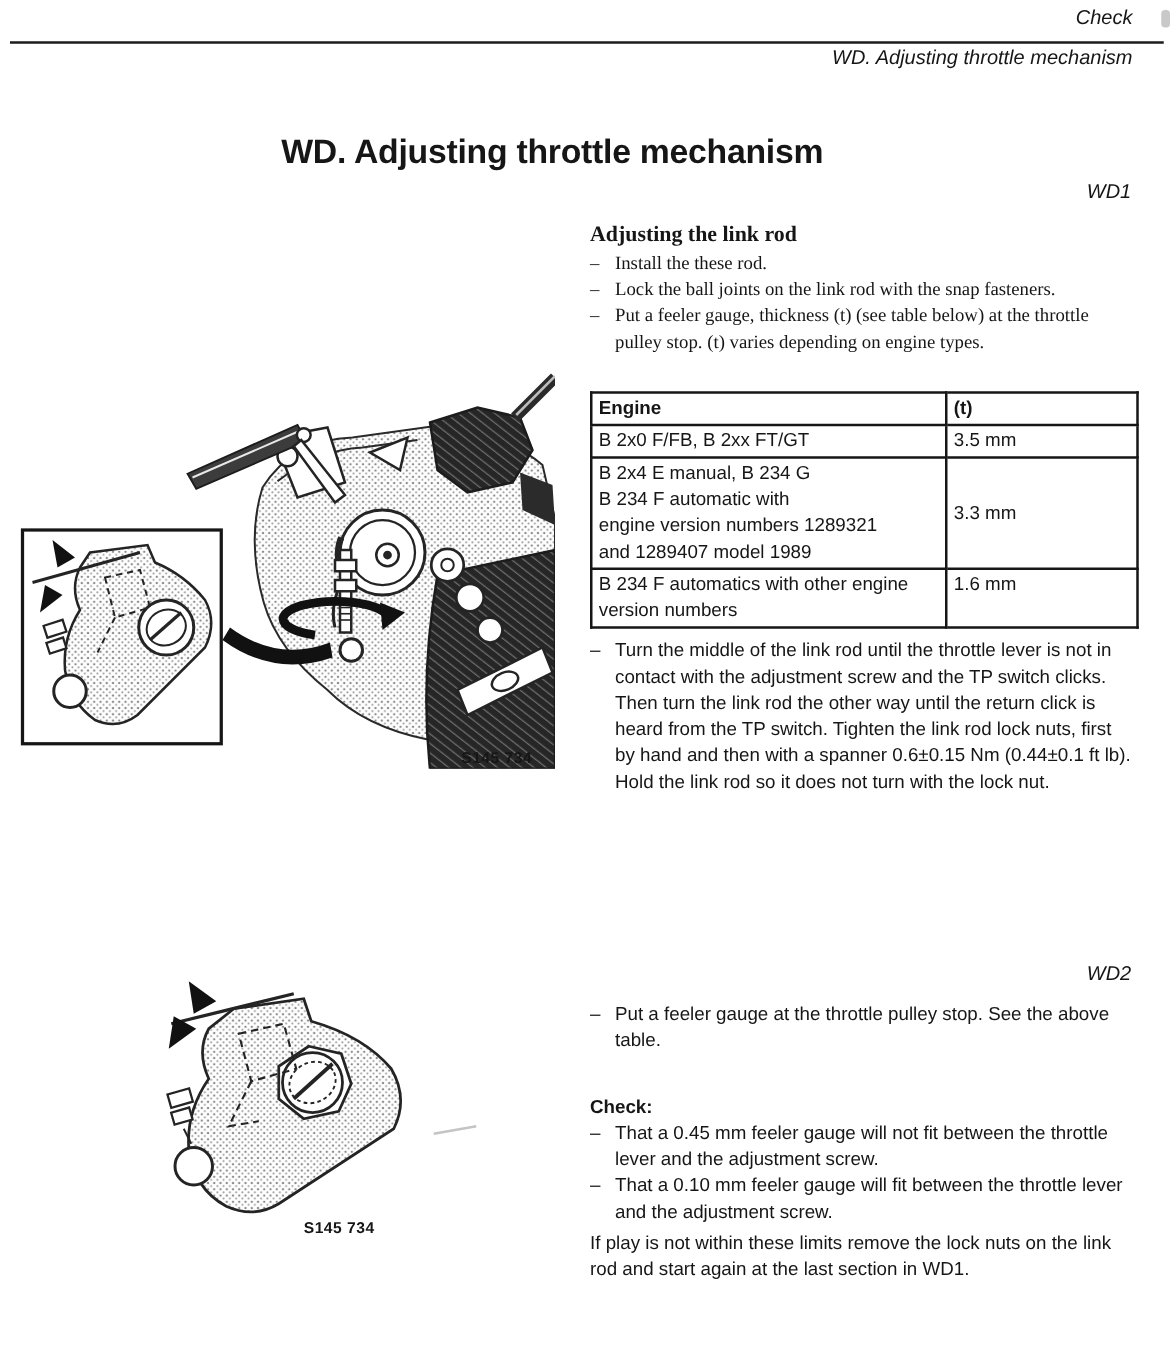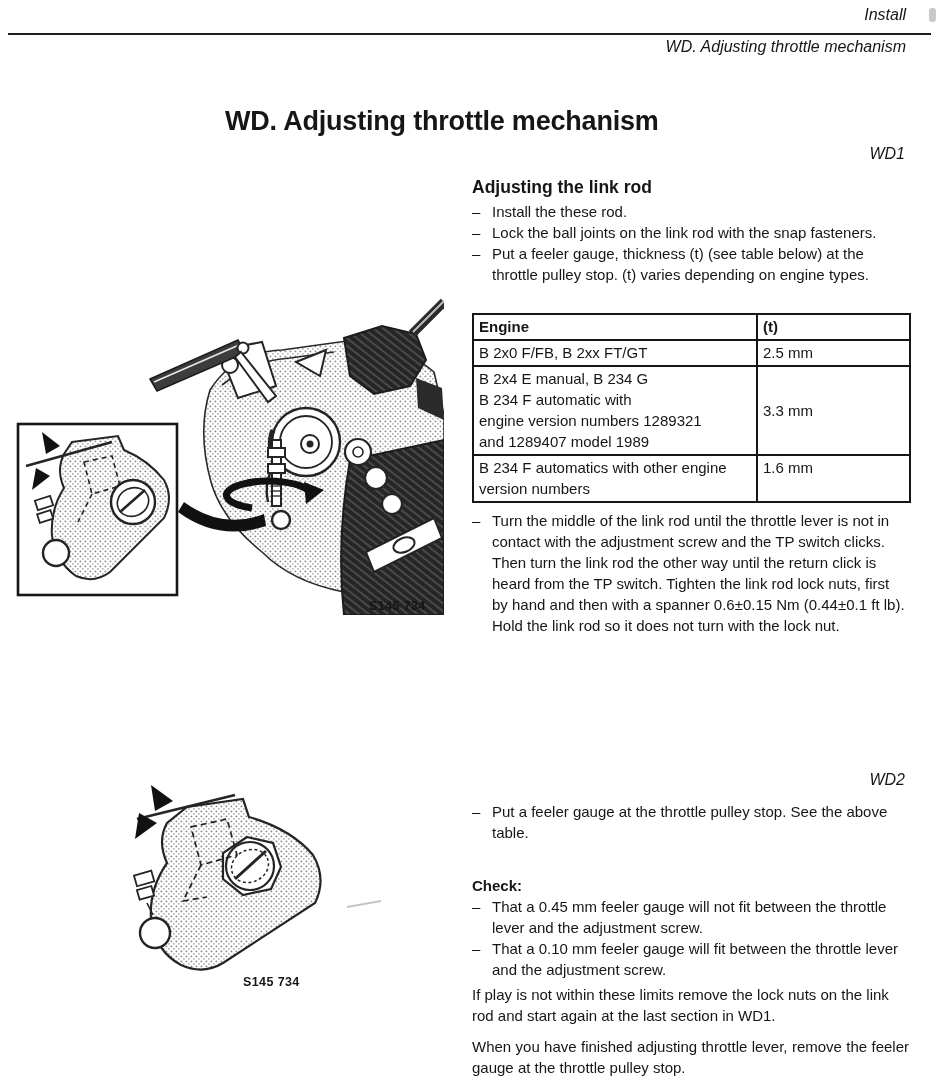--- a/index.html
+++ b/index.html
@@ -44,29 +44,29 @@
   .cap2 { top:975px; left:243px; }
 
   .fig1 { top:290px; left:14px; }
   .fig2 { top:785px; left:95px; }
 
   .scan-smudge { top:8px; right:0px; width:7px; height:14px; background:#c9c9c9; border-radius:3px; }
 </style>
 </head>
 <body>
 
-<div class="abs running-title">Install</div>
+<div class="abs running-title">Check</div>
 <div class="abs head-rule"></div>
 <div class="abs chapter-line">WD. Adjusting throttle mechanism</div>
 <div class="abs scan-smudge"></div>
 
 <h1 class="abs page-title">WD. Adjusting throttle mechanism</h1>
 <div class="abs wd-label wd1-label">WD1</div>
 
-<div class="abs col" style="top:176px;">
+<div class="abs col" style="top:176px;font-family:Liberation Serif, serif;">
   <h2>Adjusting the link rod</h2>
   <div class="bullet">
     <span class="dash">–</span>
     <span class="btxt">Install the these rod.</span>
   </div>
   <div class="bullet">
     <span class="dash">–</span>
     <span class="btxt">Lock the ball joints on the link rod with the snap fasteners.</span>
   </div>
   <div class="bullet">
@@ -76,21 +76,21 @@
 </div>
 
 <table class="abs spec-table">
   <tbody>
       <tr class="row1">
     <th class="col-engine">Engine</th>
     <th class="col-t">(t)</th>
   </tr>
   <tr>
     <td>B 2x0 F/FB, B 2xx FT/GT</td>
-    <td>2.5 mm</td>
+    <td>3.5 mm</td>
   </tr>
   <tr>
     <td class="prewrap">B 2x4 E manual, B 234 G
 B 234 F automatic with
 engine version numbers 1289321
 and 1289407 model 1989</td>
     <td class="vmid">3.3 mm</td>
   </tr>
   <tr>
     <td style="height:45px;">B 234 F automatics with other engine version numbers</td>
@@ -212,21 +212,20 @@
   <div class="bold-line">Check:</div>
   <div class="bullet">
     <span class="dash">–</span>
     <span class="btxt">That a 0.45 mm feeler gauge will not fit between the throttle lever and the adjustment screw.</span>
   </div>
   <div class="bullet">
     <span class="dash">–</span>
     <span class="btxt">That a 0.10 mm feeler gauge will fit between the throttle lever and the adjustment screw.</span>
   </div>
   <p class="plain-par">If play is not within these limits remove the lock nuts on the link rod and start again at the last section in WD1.</p>
-  <p class="gap-par justify">When you have finished adjusting throttle lever, remove the feeler gauge at the throttle pulley stop.</p>
 </div>
 
 <svg class="abs fig2" width="310" height="195" viewBox="0 0 310 195">
 
   <path d="M92,22 L148,14 L154,32 Q196,44 218,70 Q232,94 220,118 L128,178 Q108,190 86,180 Q60,166 56,134 Q54,104 72,78 Q62,56 72,38 Z" fill="url(#dots)" stroke="#242424" stroke-width="2.2"></path>
 
   <g>
     <path d="M152,52 L178,58 L186,82 L176,104 L148,110 L128,94 L128,68 Z" fill="#ffffff" stroke="#242424" stroke-width="2.2"></path>
     <circle cx="155" cy="81" r="24" fill="#ffffff" stroke="#242424" stroke-width="2.2"></circle>
     <ellipse cx="155" cy="81" rx="19" ry="16" fill="none" stroke="#242424" stroke-width="1.5" stroke-dasharray="3 2.5" transform="rotate(-25 155 81)"></ellipse>

